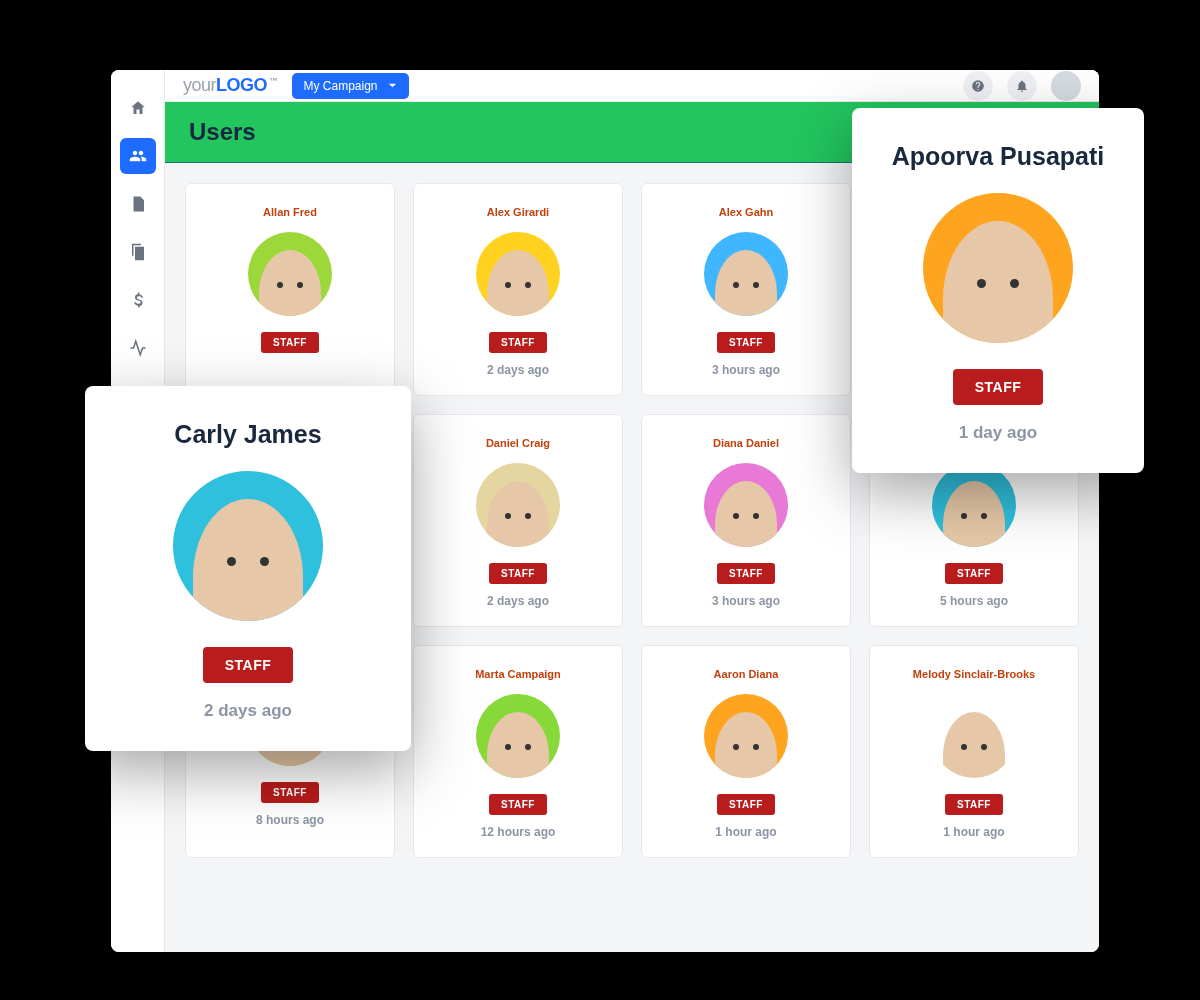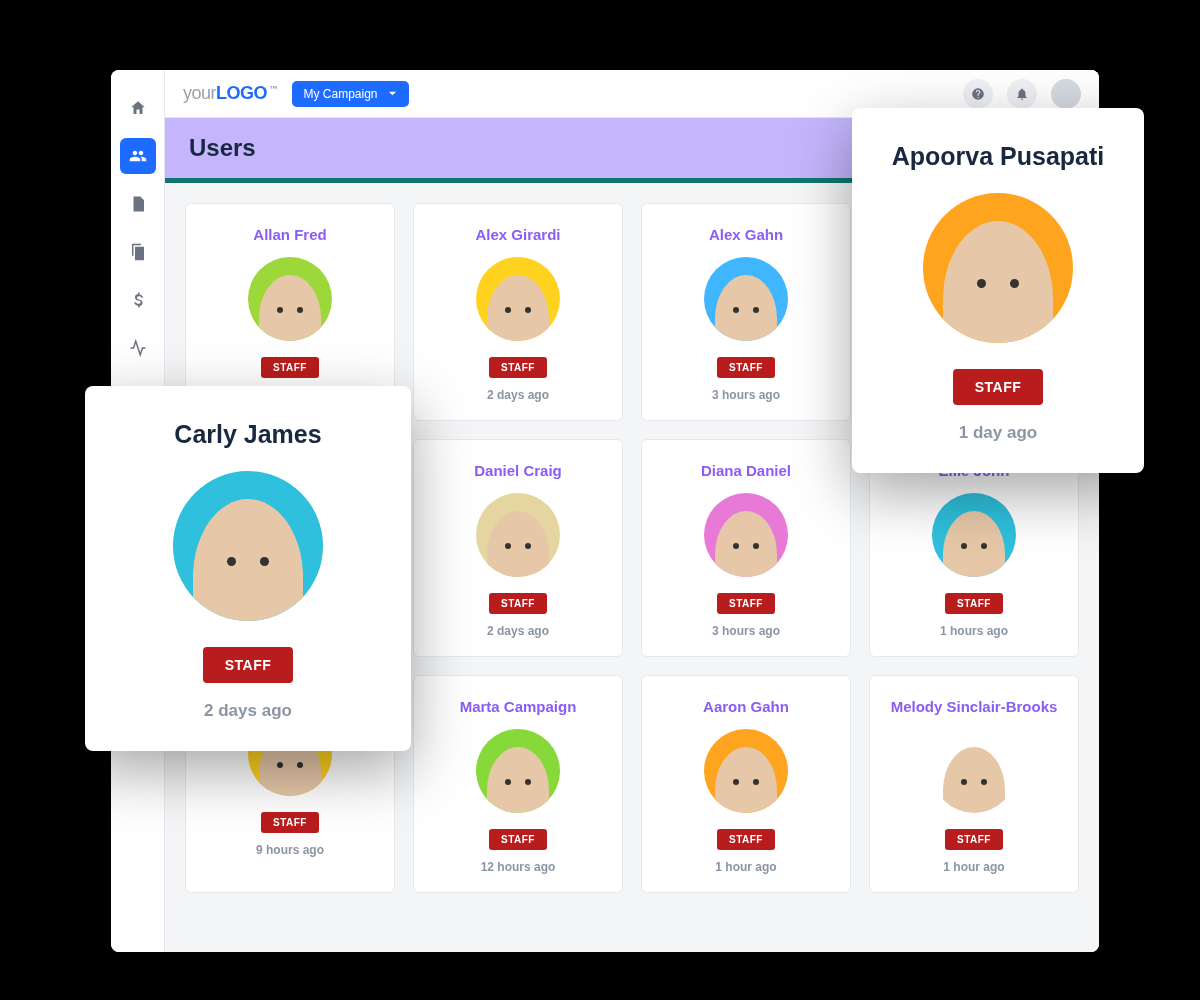--- a/index.html
+++ b/index.html
@@ -48,21 +48,21 @@
       color: #fff;
     }
     .sidebar-btn svg { width: 18px; height: 18px; }
     .main-area {
       flex: 1;
       display: flex;
       flex-direction: column;
       background: #f3f5f7;
     }
     .topbar {
-      height: 48px;
+      height: 32px;
       background: #fff;
       border-bottom: 1px solid #e6e8eb;
       display: flex;
       align-items: center;
       padding: 0 18px;
       gap: 14px;
     }
     .logo {
       font-weight: 700;
       font-size: 18px;
@@ -96,22 +96,22 @@
     }
     .topbar-icon svg { width: 14px; height: 14px; }
     .topbar-avatar {
       width: 30px; height: 30px;
       border-radius: 50%;
       background: #d6dbe1;
       overflow: hidden;
       cursor: pointer;
     }
     .page-head {
-      background: #c4b5fd;
-      border-bottom: 5px solid #0f766e;
+      background: #22c55e;
+      border-bottom: 1px solid #0f766e;
       padding: 16px 24px;
     }
     .page-head h1 {
       font-size: 24px;
       font-weight: 700;
       color: #18283f;
     }
     .cards-grid {
       padding: 20px;
       display: grid;
@@ -123,23 +123,23 @@
       background: #fff;
       border: 1px solid #e6e8eb;
       border-radius: 6px;
       padding: 22px 14px 18px;
       display: flex;
       flex-direction: column;
       align-items: center;
       cursor: pointer;
     }
     .user-card .name {
-      font-size: 15px;
+      font-size: 11px;
       font-weight: 700;
-      color: #8b5cf6;
+      color: #c2410c;
       margin-bottom: 14px;
       text-align: center;
     }
     .avatar-circle {
       width: 84px; height: 84px;
       border-radius: 50%;
       margin-bottom: 16px;
       display: flex;
       align-items: flex-end;
       justify-content: center;
@@ -357,40 +357,40 @@
           </div>
           <div class="badge">STAFF</div>
           <div class="timestamp">3 hours ago</div>
         </div>
         <div class="user-card">
           <div class="name">Ellie John</div>
           <div class="avatar-circle" style="background: rgb(47, 192, 221);">
             <div class="avatar-face"></div>
           </div>
           <div class="badge">STAFF</div>
-          <div class="timestamp">1 hours ago</div>
+          <div class="timestamp">5 hours ago</div>
         </div>
         <div class="user-card">
           <div class="name"></div>
           <div class="avatar-circle" style="background: rgb(255, 210, 31);">
             <div class="avatar-face"></div>
           </div>
           <div class="badge">STAFF</div>
-          <div class="timestamp">9 hours ago</div>
+          <div class="timestamp">8 hours ago</div>
         </div>
         <div class="user-card">
           <div class="name">Marta Campaign</div>
           <div class="avatar-circle" style="background: rgb(135, 217, 58);">
             <div class="avatar-face"></div>
           </div>
           <div class="badge">STAFF</div>
           <div class="timestamp">12 hours ago</div>
         </div>
         <div class="user-card">
-          <div class="name">Aaron Gahn</div>
+          <div class="name">Aaron Diana</div>
           <div class="avatar-circle" style="background: rgb(255, 164, 31);">
             <div class="avatar-face"></div>
           </div>
           <div class="badge">STAFF</div>
           <div class="timestamp">1 hour ago</div>
         </div>
         <div class="user-card">
           <div class="name">Melody Sinclair-Brooks</div>
           <div class="avatar-circle" style="background: rgb(255, 255, 255);">
             <div class="avatar-face"></div>

